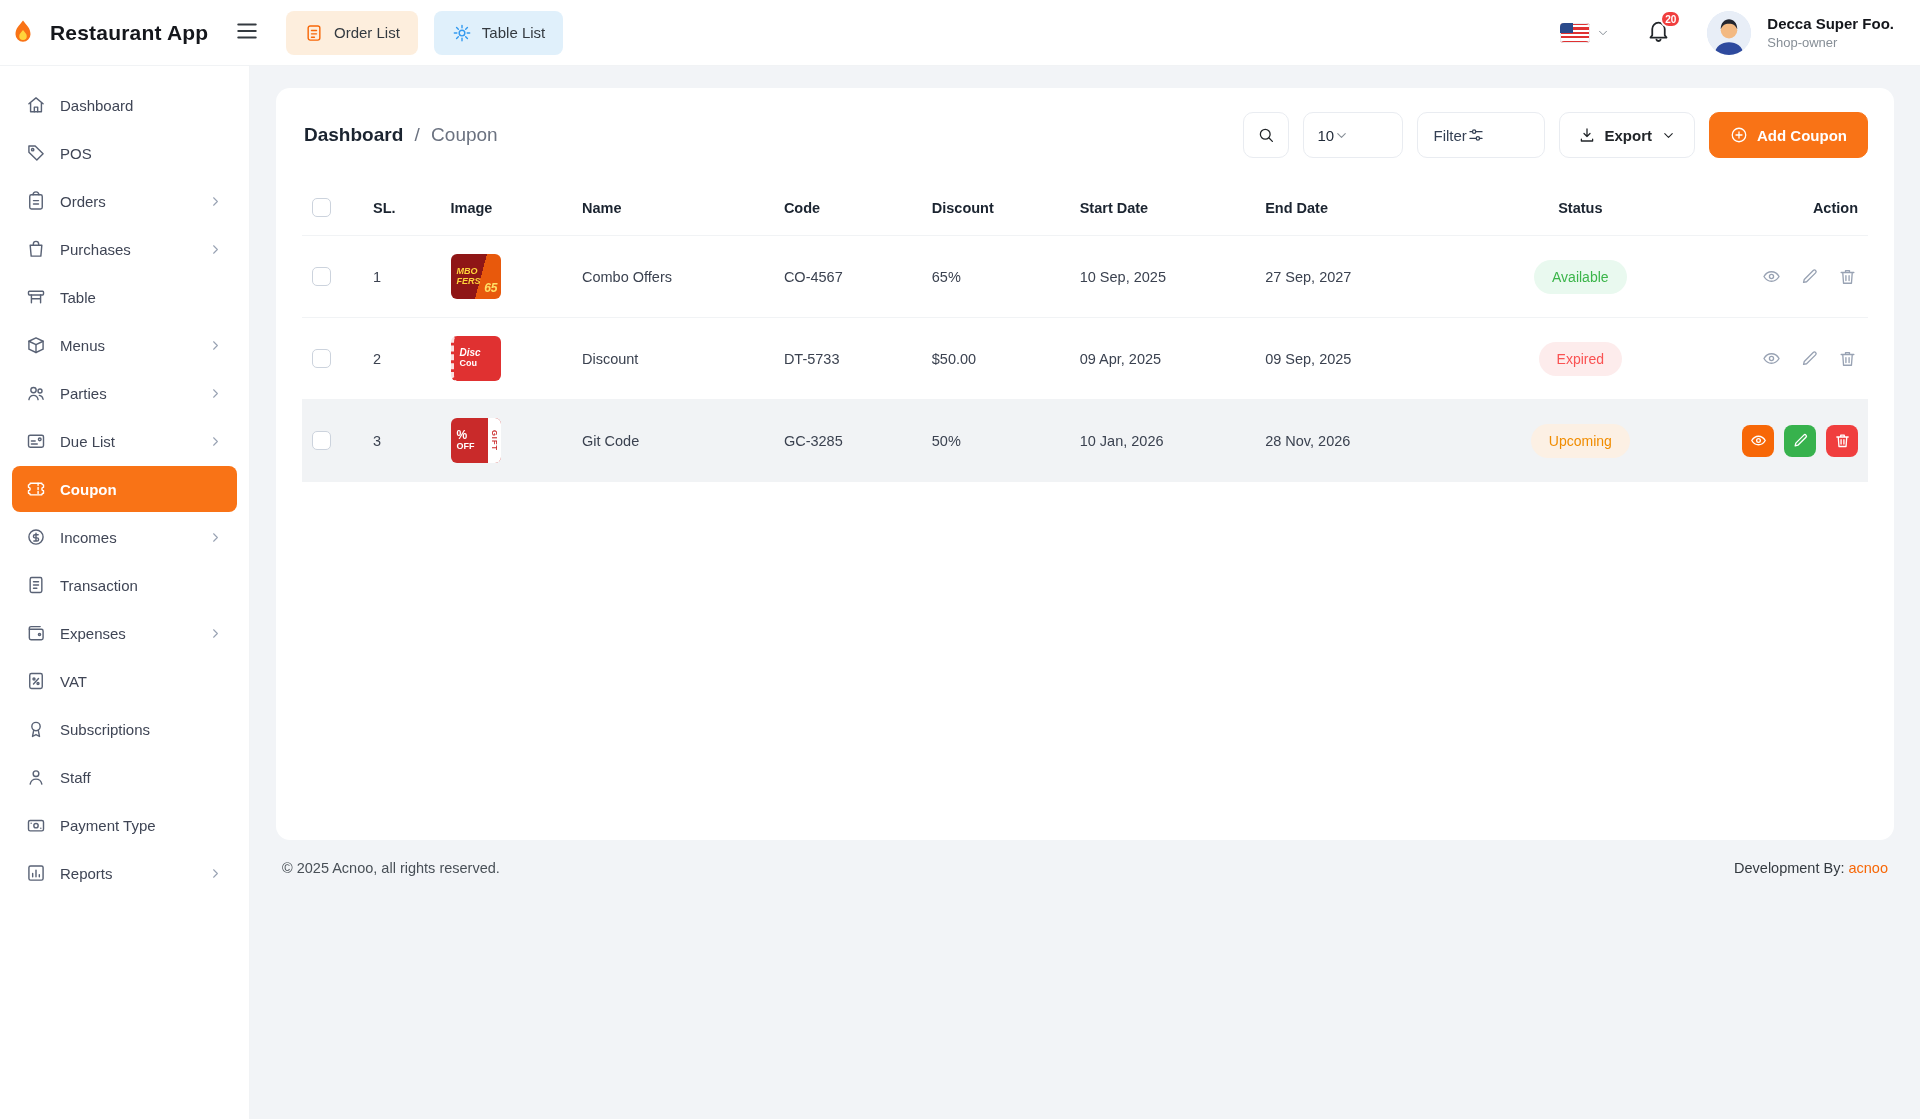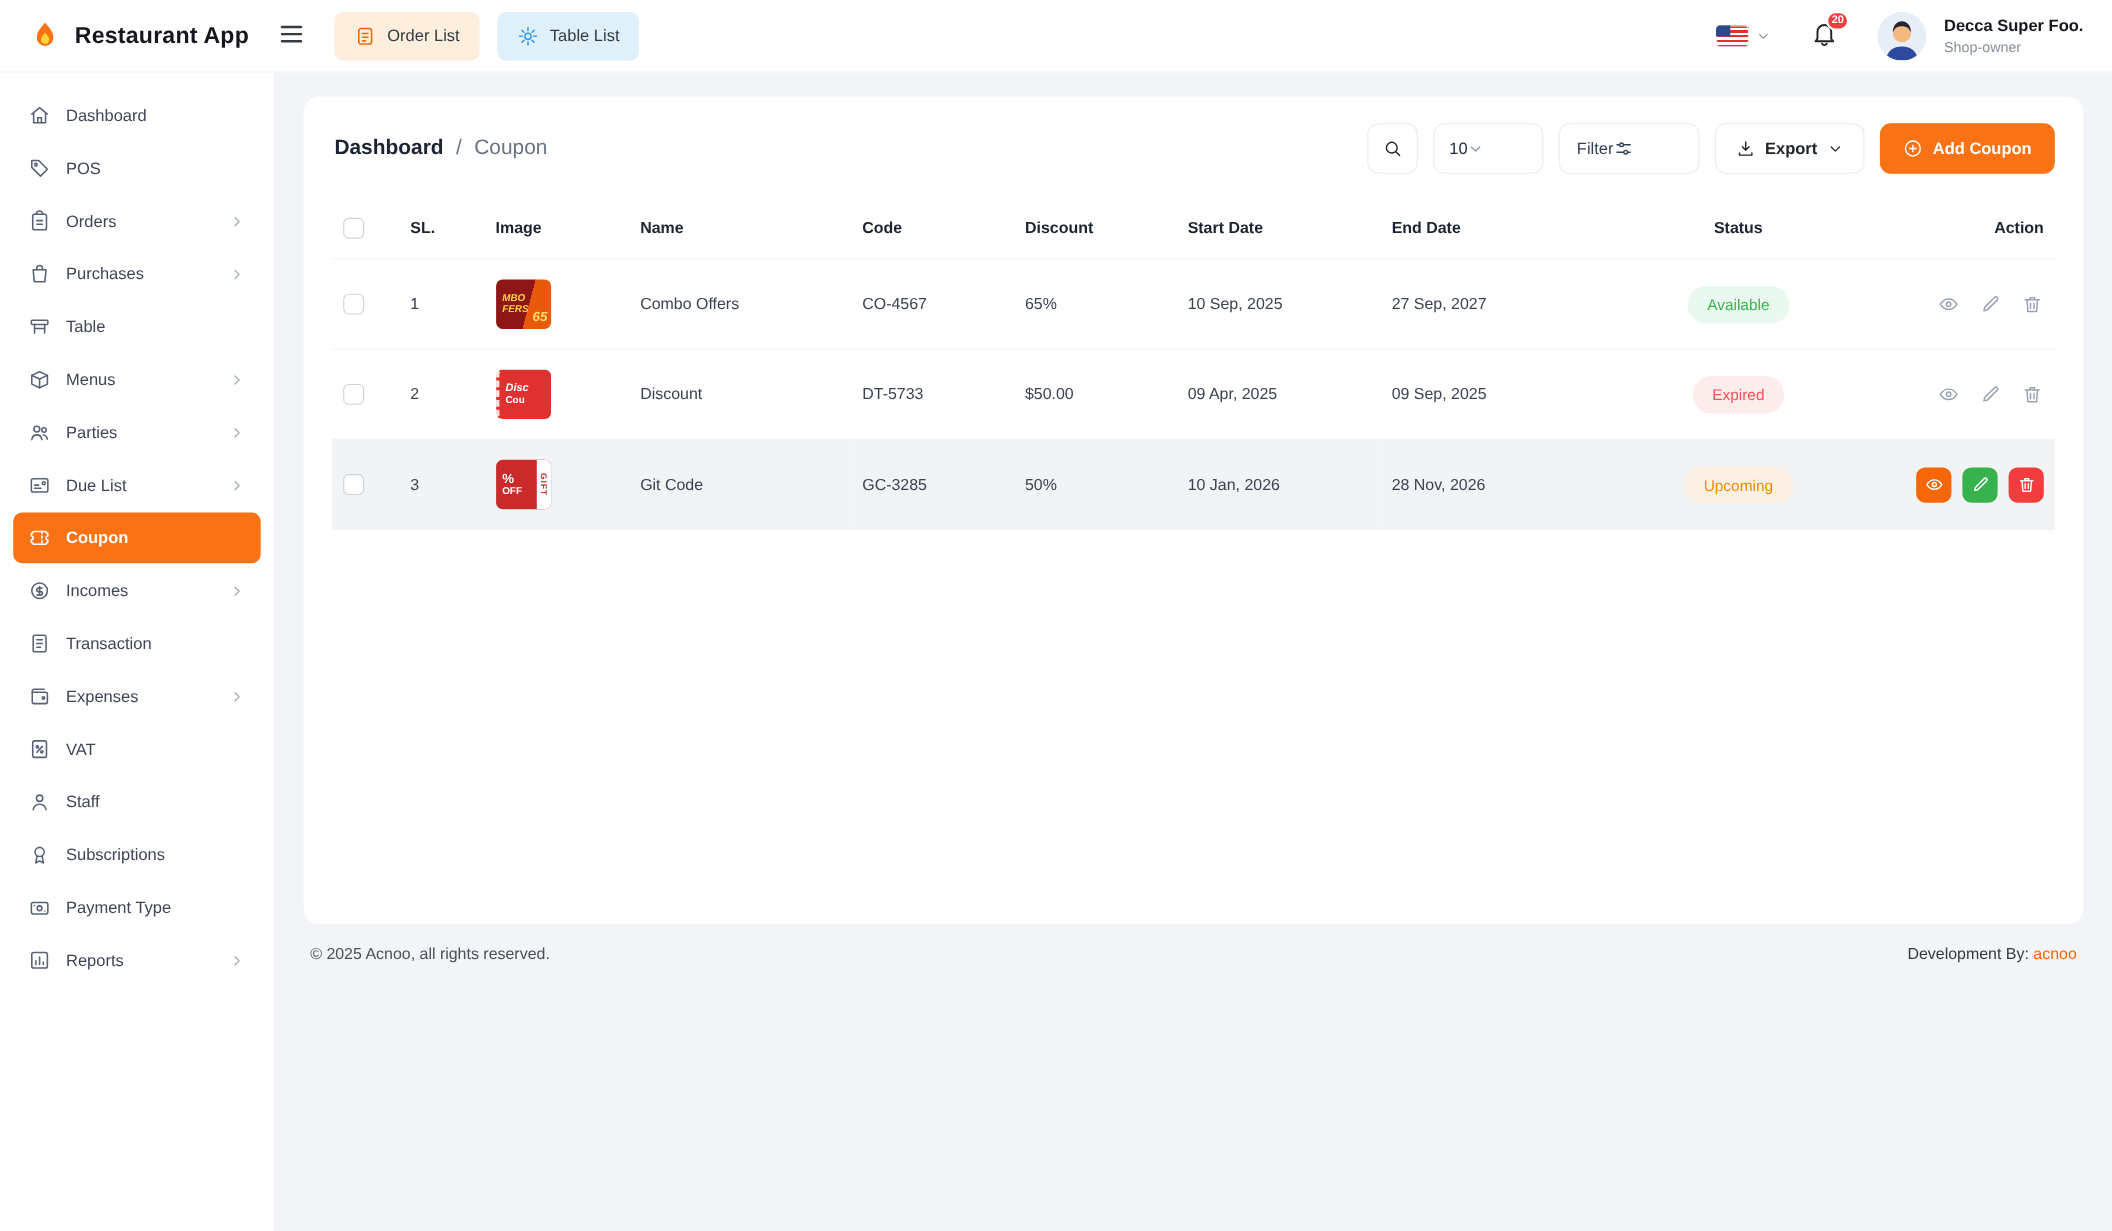--- a/index.html
+++ b/index.html
@@ -3,21 +3,21 @@
 <meta charset="utf-8">
 <title>Restaurant App — Coupon</title>
 <style>
   *{margin:0;padding:0;box-sizing:border-box}
   html,body{width:1920px;height:1119px;overflow:hidden;font-family:"Liberation Sans",sans-serif;background:#f2f4f7;color:#1b2430}
   button{font-family:inherit;cursor:pointer;border:none;background:none}
   svg{fill:none;stroke:currentColor;stroke-width:1.7;stroke-linecap:round;stroke-linejoin:round;display:block}
   [data-icon]{display:inline-flex;align-items:center;justify-content:center}
 
   
-  .app-header{position:fixed;top:0;left:0;width:100%;height:66px;background:#fff;display:flex;align-items:center;padding:0 26px 0 24px;z-index:10;border-bottom:1px solid #f1f3f5}
+  .app-header{position:fixed;top:0;left:0;width:100%;height:66px;background:#fff;display:flex;align-items:center;padding:0 26px 0 6px;z-index:10;border-bottom:1px solid #f1f3f5}
   .logo{display:flex;align-items:center;gap:10px;width:228px;cursor:pointer}
   .logo-icon svg{width:34px;height:30px}
   .logo-text{font-size:21px;font-weight:800;color:#15171c;letter-spacing:.2px}
   .hamburger{color:#343a40;margin-right:26px}
   .hamburger svg{width:26px;height:26px;stroke-width:2}
   .hdr-btn{height:44px;border-radius:8px;display:flex;align-items:center;gap:10px;padding:0 18px;font-size:15px;color:#343a40;margin-right:16px;font-weight:500}
   .hdr-btn .hdr-btn-icon svg{width:20px;height:20px}
   .hdr-btn.orange{background:#fdeedd}
   .hdr-btn.orange .hdr-btn-icon{color:#f76707}
   .hdr-btn.blue{background:#e0f0fb}
@@ -348,37 +348,37 @@
             <rect x="4.5" y="3" width="15" height="18" rx="2"></rect>
             <path d="M9 15.5l6-6.5"></path>
             <circle cx="9.6" cy="9.6" r="1.2"></circle>
             <circle cx="14.4" cy="14.9" r="1.2"></circle>
           </svg>
         </span>
     <span class="label">VAT</span>
 
   </div>
       <div class="side-item">
+    <span class="icon" data-icon="subscriptions">
+          <svg viewBox="0 0 24 24">
+            <circle cx="12" cy="9" r="5"></circle>
+            <path d="M9.3 13.3 7.8 21l4.2-2.3L16.2 21l-1.5-7.7"></path>
+          </svg>
+        </span>
+    <span class="label">Subscriptions</span>
+
+  </div>
+      <div class="side-item">
     <span class="icon" data-icon="staff">
           <svg viewBox="0 0 24 24">
             <circle cx="12" cy="8" r="3.4"></circle>
             <path d="M5 20.5c.8-4 3.5-6 7-6s6.2 2 7 6"></path>
           </svg>
         </span>
     <span class="label">Staff</span>
-
-  </div>
-      <div class="side-item">
-    <span class="icon" data-icon="subscriptions">
-          <svg viewBox="0 0 24 24">
-            <circle cx="12" cy="9" r="5"></circle>
-            <path d="M9.3 13.3 7.8 21l4.2-2.3L16.2 21l-1.5-7.7"></path>
-          </svg>
-        </span>
-    <span class="label">Subscriptions</span>
 
   </div>
       <div class="side-item">
     <span class="icon" data-icon="payment">
           <svg viewBox="0 0 24 24">
             <rect x="3" y="6.5" width="18" height="12.5" rx="2"></rect>
             <circle cx="12" cy="12.8" r="2.6"></circle>
             <path d="M6.2 9.8v.01M17.8 15.8v.01"></path>
           </svg>
         </span>

